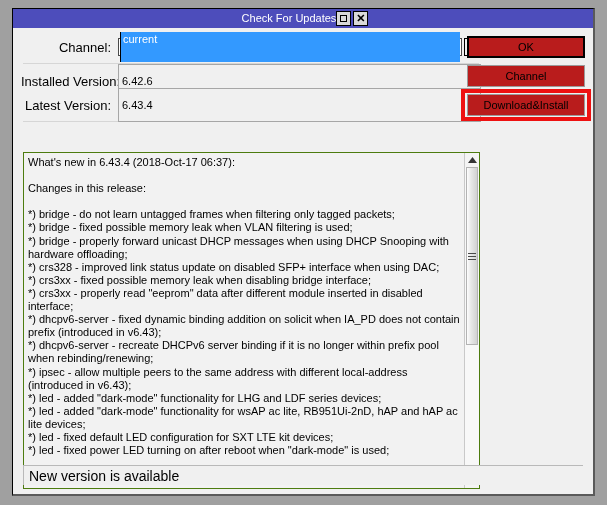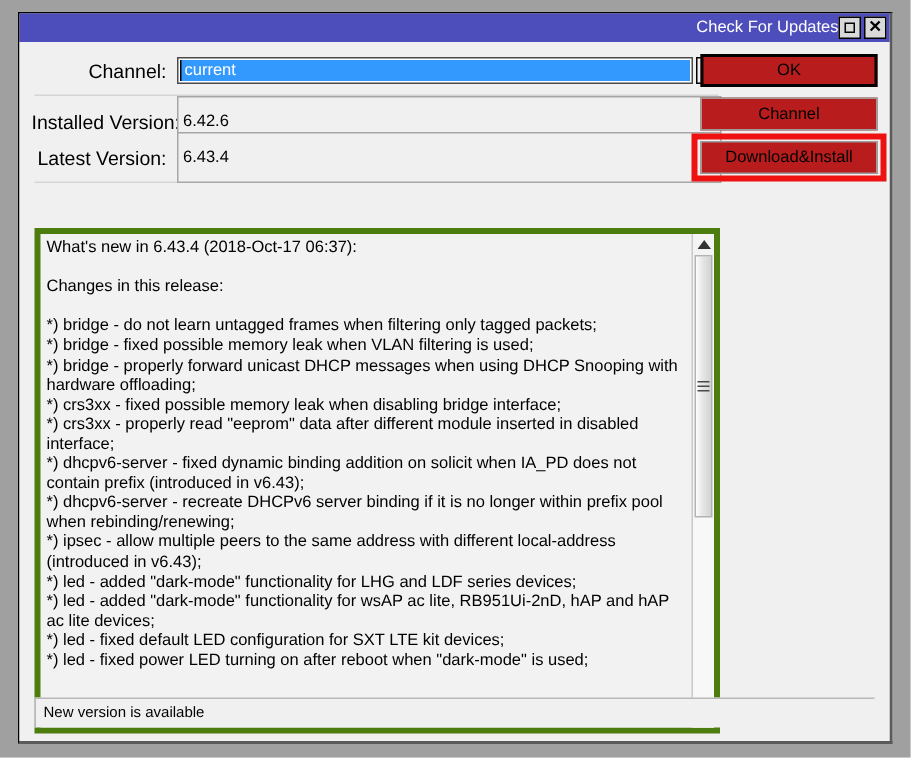--- a/index.html
+++ b/index.html
@@ -29,21 +29,21 @@
     border-bottom: 2px solid #5a5a5a;
     box-sizing: border-box;
   }
 
   
   #titlebar {
     height: 19px;
     background: #4d4dbb;
     display: flex;
     align-items: center;
-    justify-content: flex-end;
+    justify-content: center;
     padding: 0 2px 0 6px;
     box-sizing: border-box;
   }
   #title-text {
     color: #ffffff;
     font-size: 11px;
     line-height: 19px;
     white-space: nowrap;
   }
   .tb-buttons { display: flex; gap: 2px; }
@@ -130,21 +130,21 @@
     box-sizing: border-box;
     display: flex;
     align-items: center;
     padding: 0 1px;
   }
   .combo-sel {
     background: #3399ff;
     color: #ffffff;
     font-size: 11px;
     line-height: 14px;
-    padding: 0 1px 0 2px;
+    padding: 0 1px 16px 2px;
     display: block;
     width: 100%;
     box-sizing: border-box;
     border-left: 1px solid #000;
   }
   .combo-arrow {
     width: 17px;
     margin-left: 2px;
     background: #f0f0f0;
     border: 1px solid #000;
@@ -203,21 +203,21 @@
   }
   .btn-wrap { position: relative; }
 
   
   #changelog-outer {
     position: absolute;
     left: 10px;
     top: 124px;
     width: 457px;
     height: 337px;
-    border: 4px solid #4d7c0f;
+    border: 1px solid #4d7c0f;
     background: #f2f2f2;
     box-sizing: border-box;
     display: flex;
   }
   #changelog-text {
     flex: 1;
     padding: 3px 2px 0 4px;
     overflow: hidden;
     box-sizing: border-box;
   }
@@ -278,21 +278,21 @@
     right: 10px;
     bottom: 9px;
     height: 20px;
     background: #f0f0f0;
     border-top: 1px solid #b9b9b9;
     border-left: 1px solid #b9b9b9;
     display: flex;
     align-items: center;
     padding-left: 5px;
     box-sizing: border-box;
-    font-size: 10px;
+    font-size: 14px;
     color: #000;
   }
 </style>
 </head>
 <body>
 
 <div id="window">
 
   <div id="titlebar">
     <span id="title-text">Check For Updates</span>
@@ -349,20 +349,21 @@
     <div id="changelog-outer">
       <div id="changelog-text">
         <p>What's new in 6.43.4 (2018-Oct-17 06:37):</p>
         <p class="blank"></p>
         <p>Changes in this release:</p>
         <p class="blank"></p>
         <div id="changelog-entries">
             <p>*) bridge - do not learn untagged frames when filtering only tagged packets;</p>
             <p>*) bridge - fixed possible memory leak when VLAN filtering is used;</p>
             <p>*) bridge - properly forward unicast DHCP messages when using DHCP Snooping with hardware offloading;</p>
+            <p>*) crs328 - improved link status update on disabled SFP+ interface when using DAC;</p>
             <p>*) crs3xx - fixed possible memory leak when disabling bridge interface;</p>
             <p>*) crs3xx - properly read "eeprom" data after different module inserted in disabled interface;</p>
             <p>*) dhcpv6-server - fixed dynamic binding addition on solicit when IA_PD does not contain prefix (introduced in v6.43);</p>
             <p>*) dhcpv6-server - recreate DHCPv6 server binding if it is no longer within prefix pool when rebinding/renewing;</p>
             <p>*) ipsec - allow multiple peers to the same address with different local-address (introduced in v6.43);</p>
             <p>*) led - added "dark-mode" functionality for LHG and LDF series devices;</p>
             <p>*) led - added "dark-mode" functionality for wsAP ac lite, RB951Ui-2nD, hAP and hAP ac lite devices;</p>
             <p>*) led - fixed default LED configuration for SXT LTE kit devices;</p>
             <p>*) led - fixed power LED turning on after reboot when "dark-mode" is used;</p>
           </div>

